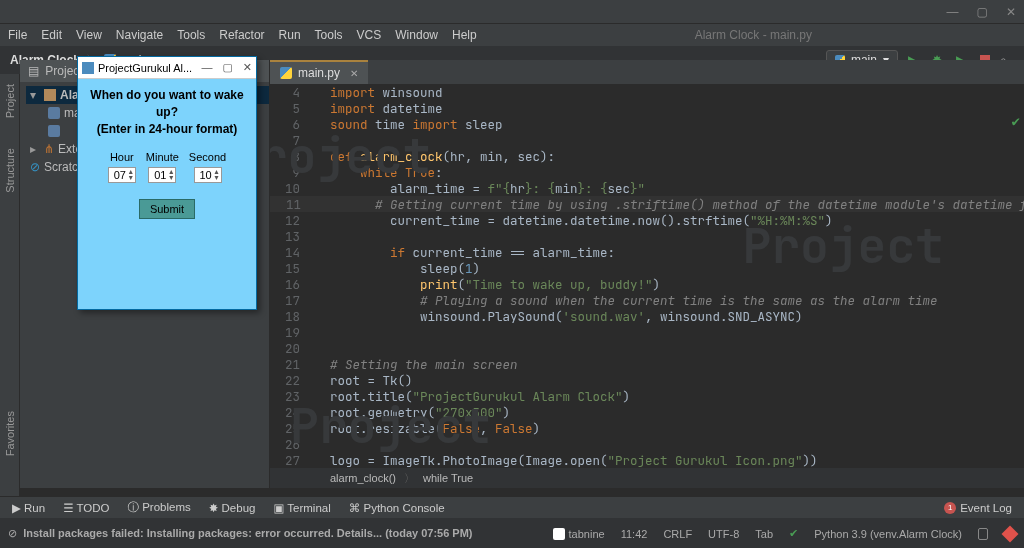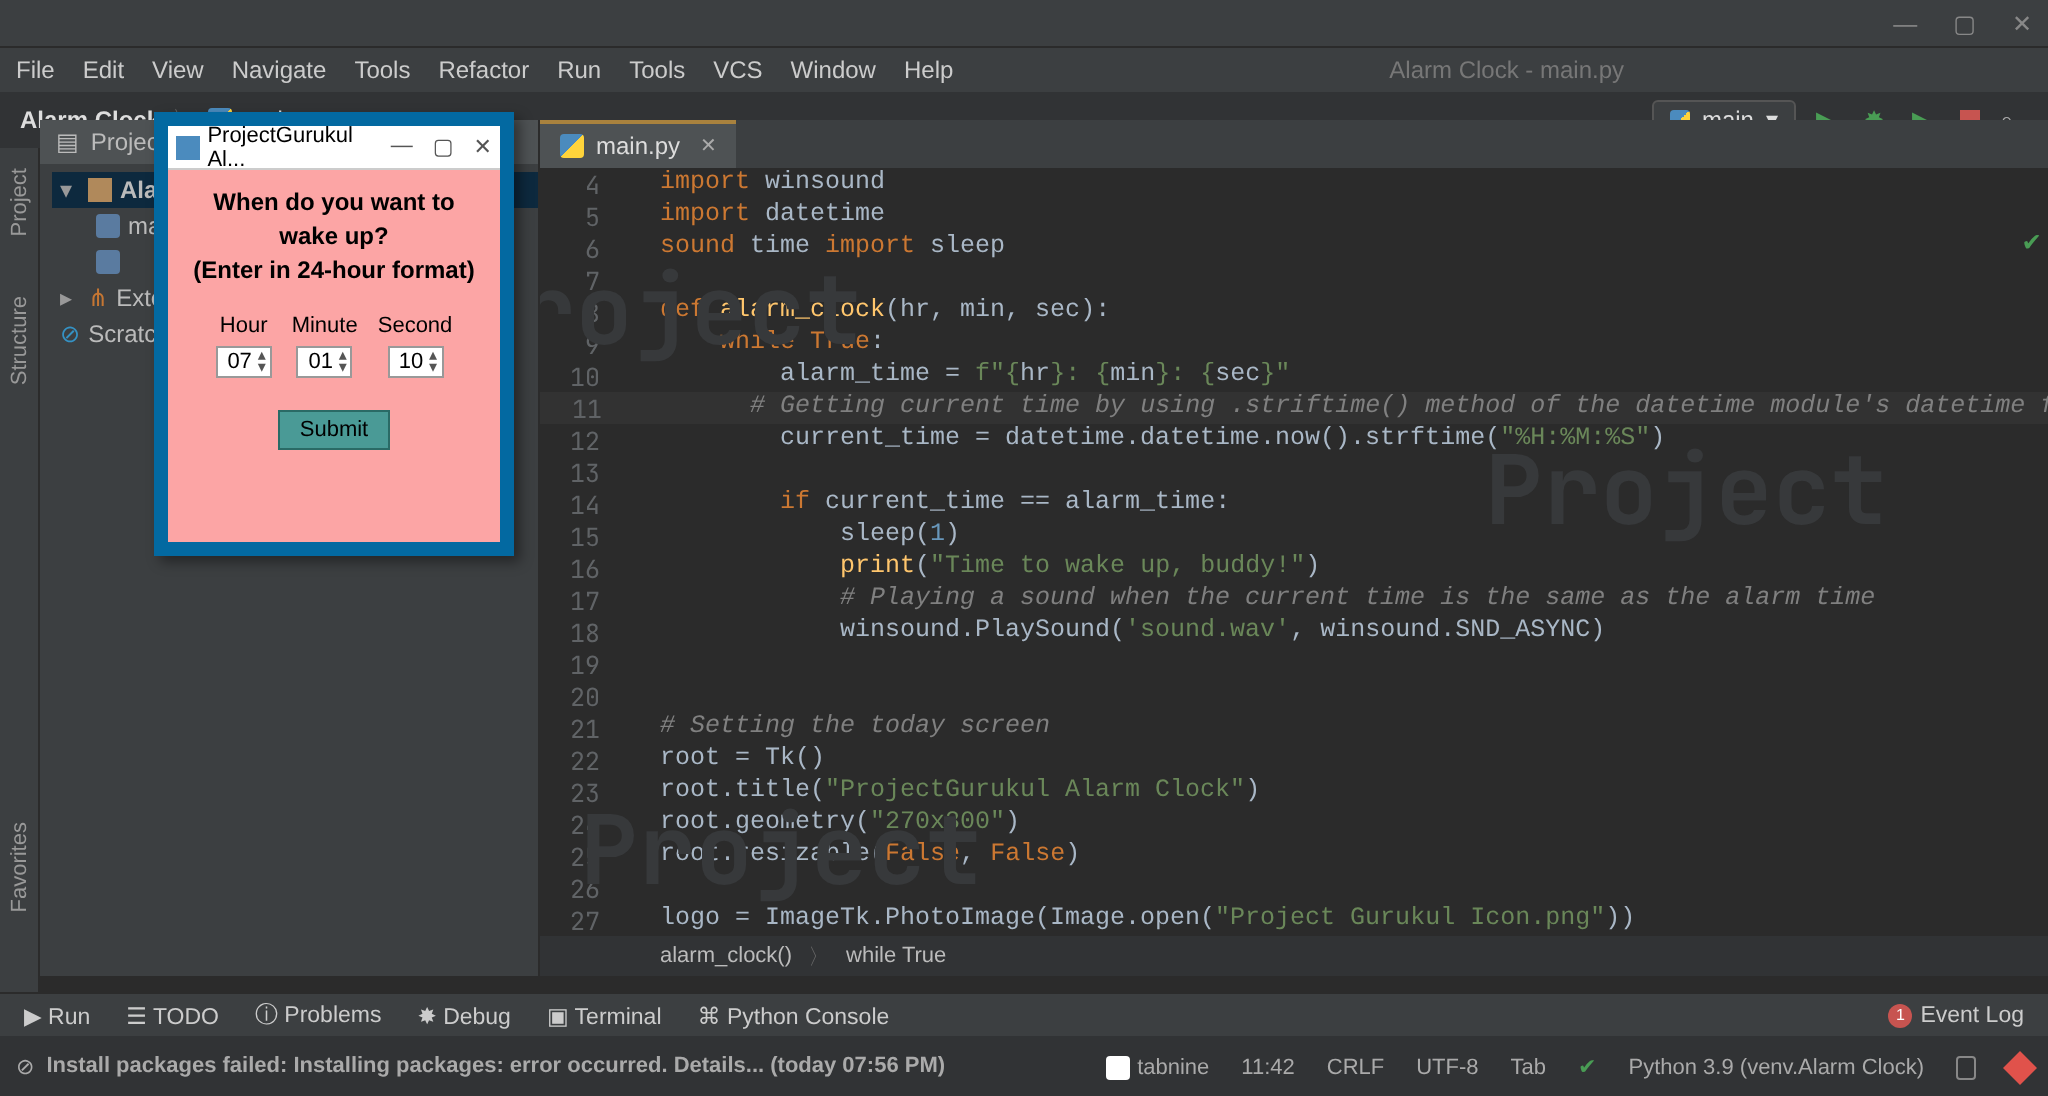--- a/index.html
+++ b/index.html
@@ -59,22 +59,22 @@
   .ptab { height:22px; display:flex; align-items:center; padding:0 8px; background:#4e5254; gap:6px;}
   .tree { padding:4px 0 0 6px;}
   .tree-row { display:flex; align-items:center; gap:4px; height:18px; padding-left:4px;}
   .tree-row.sel { background:#0d293e;}
   .folder-ico, .file-ico { width:12px;height:12px;display:inline-block;}
   .folder-ico { background:#b0895b;}
   .file-ico { background:#5a7ba0;border-radius:2px;}
   .chev { color:#999; width:10px; display:inline-block;}
   
   .tk-dialog {
-    position:absolute; left:77px; top:56px; width:180px; height:222px;
-    background:#fca5a5; border:7px solid #0369a1;
+    position:absolute; left:77px; top:56px; width:180px; height:254px;
+    background:#7dd3fc; border:1px solid #0369a1;
     box-shadow: 3px 3px 6px rgba(0,0,0,0.4);
     color:#000; font-size:11px;
   }
   .tk-title { height:22px; background:#fff; border-bottom:1px solid #ccc; display:flex; align-items:center; padding:0 4px;}
   .tk-title .tico { width:12px;height:12px;background:#4b8bbe;margin-right:4px;}
   .tk-title .tctrl { margin-left:auto; display:flex; gap:10px; color:#555;}
   .tk-body { padding:8px; text-align:center;}
   .tk-prompt { font-weight:bold; font-size:12px; line-height:1.4;}
   .tk-row { display:flex; justify-content:center; gap:10px; margin-top:14px;}
   .tk-col { display:flex; flex-direction:column; align-items:center; gap:4px;}
@@ -88,21 +88,21 @@
     background:#2b2b2b; display:flex; flex-direction:column;
   }
   .edtab-row { height:24px; background:#3c3f41; display:flex; align-items:center;}
   .edtab { height:24px; display:flex; align-items:center; gap:6px; padding:0 10px; background:#4e5254; color:#ddd; border-top:2px solid #a9823e;}
   .edtab .x { color:#aaa; font-size:10px; margin-left:4px;}
   .pyico { width:12px;height:12px;background:linear-gradient(135deg,#4b8bbe 50%,#ffd43b 50%); border-radius:2px;}
   .code-scroll { flex:1; overflow:hidden; position:relative; font-family:"JetBrains Mono",Consolas,monospace; font-size:12.5px;}
   .code-line { display:flex; height:16px; white-space:pre;}
   .ln { width:44px; text-align:right; color:#606366; padding-right:14px; user-select:none;}
   .gut { width:16px; color:#606366;}
-  .code { color:#a9b7c6;font-family:Liberation Mono, monospace;}
+  .code { color:#a9b7c6;}
   .kw { color:#cc7832;}
   .str { color:#6a8759;}
   .fn { color:#ffc66d;}
   .cm { color:#808080; font-style:italic;}
   .num { color:#6897bb;}
   .code-line.hl { background:#323232;padding-left:16px;}
   .right-gutter { position:absolute; right:4px; top:28px; color:#499c54; font-size:14px;}
   .wm { position:absolute; color:#37393b; font-size:48px; font-weight:bold; pointer-events:none;}
   
   .ed-crumb { height:20px; background:#313335; display:flex; align-items:center; gap:8px; padding-left:60px; color:#bbb; font-size:11px;}
@@ -235,21 +235,21 @@
       <div class="code-line hl"><span class="ln">11</span><span class="gut"></span><span class="code">        <span class="cm"># Getting current time by using .striftime() method of the datetime module's datetime file's now fu</span></span></div>
       <div class="code-line"><span class="ln">12</span><span class="gut"></span><span class="code">        current_time = datetime.datetime.now().strftime(<span class="str">"%H:%M:%S"</span>)</span></div>
       <div class="code-line"><span class="ln">13</span><span class="gut"></span><span class="code"></span></div>
       <div class="code-line"><span class="ln">14</span><span class="gut"></span><span class="code">        <span class="kw">if</span> current_time == alarm_time:</span></div>
       <div class="code-line"><span class="ln">15</span><span class="gut"></span><span class="code">            sleep(<span class="num">1</span>)</span></div>
       <div class="code-line"><span class="ln">16</span><span class="gut"></span><span class="code">            <span class="fn">print</span>(<span class="str">"Time to wake up, buddy!"</span>)</span></div>
       <div class="code-line"><span class="ln">17</span><span class="gut"></span><span class="code">            <span class="cm"># Playing a sound when the current time is the same as the alarm time</span></span></div>
       <div class="code-line"><span class="ln">18</span><span class="gut"></span><span class="code">            winsound.PlaySound(<span class="str">'sound.wav'</span>, winsound.SND_ASYNC)</span></div>
       <div class="code-line"><span class="ln">19</span><span class="gut"></span><span class="code"></span></div>
       <div class="code-line"><span class="ln">20</span><span class="gut"></span><span class="code"></span></div>
-      <div class="code-line"><span class="ln">21</span><span class="gut"></span><span class="code"><span class="cm"># Setting the today screen</span></span></div>
+      <div class="code-line"><span class="ln">21</span><span class="gut"></span><span class="code"><span class="cm"># Setting the main screen</span></span></div>
       <div class="code-line"><span class="ln">22</span><span class="gut"></span><span class="code">root = Tk()</span></div>
       <div class="code-line"><span class="ln">23</span><span class="gut"></span><span class="code">root.title(<span class="str">"ProjectGurukul Alarm Clock"</span>)</span></div>
       <div class="code-line"><span class="ln">24</span><span class="gut"></span><span class="code">root.geometry(<span class="str">"270x300"</span>)</span></div>
       <div class="code-line"><span class="ln">25</span><span class="gut"></span><span class="code">root.resizable(<span class="kw">False</span>, <span class="kw">False</span>)</span></div>
       <div class="code-line"><span class="ln">26</span><span class="gut"></span><span class="code"></span></div>
       <div class="code-line"><span class="ln">27</span><span class="gut"></span><span class="code">logo = ImageTk.PhotoImage(Image.open(<span class="str">"Project Gurukul Icon.png"</span>))</span></div>
     </div>
   <div class="ed-crumb">
     <span>alarm_clock()</span>
     <span style="color:#666">〉</span>

